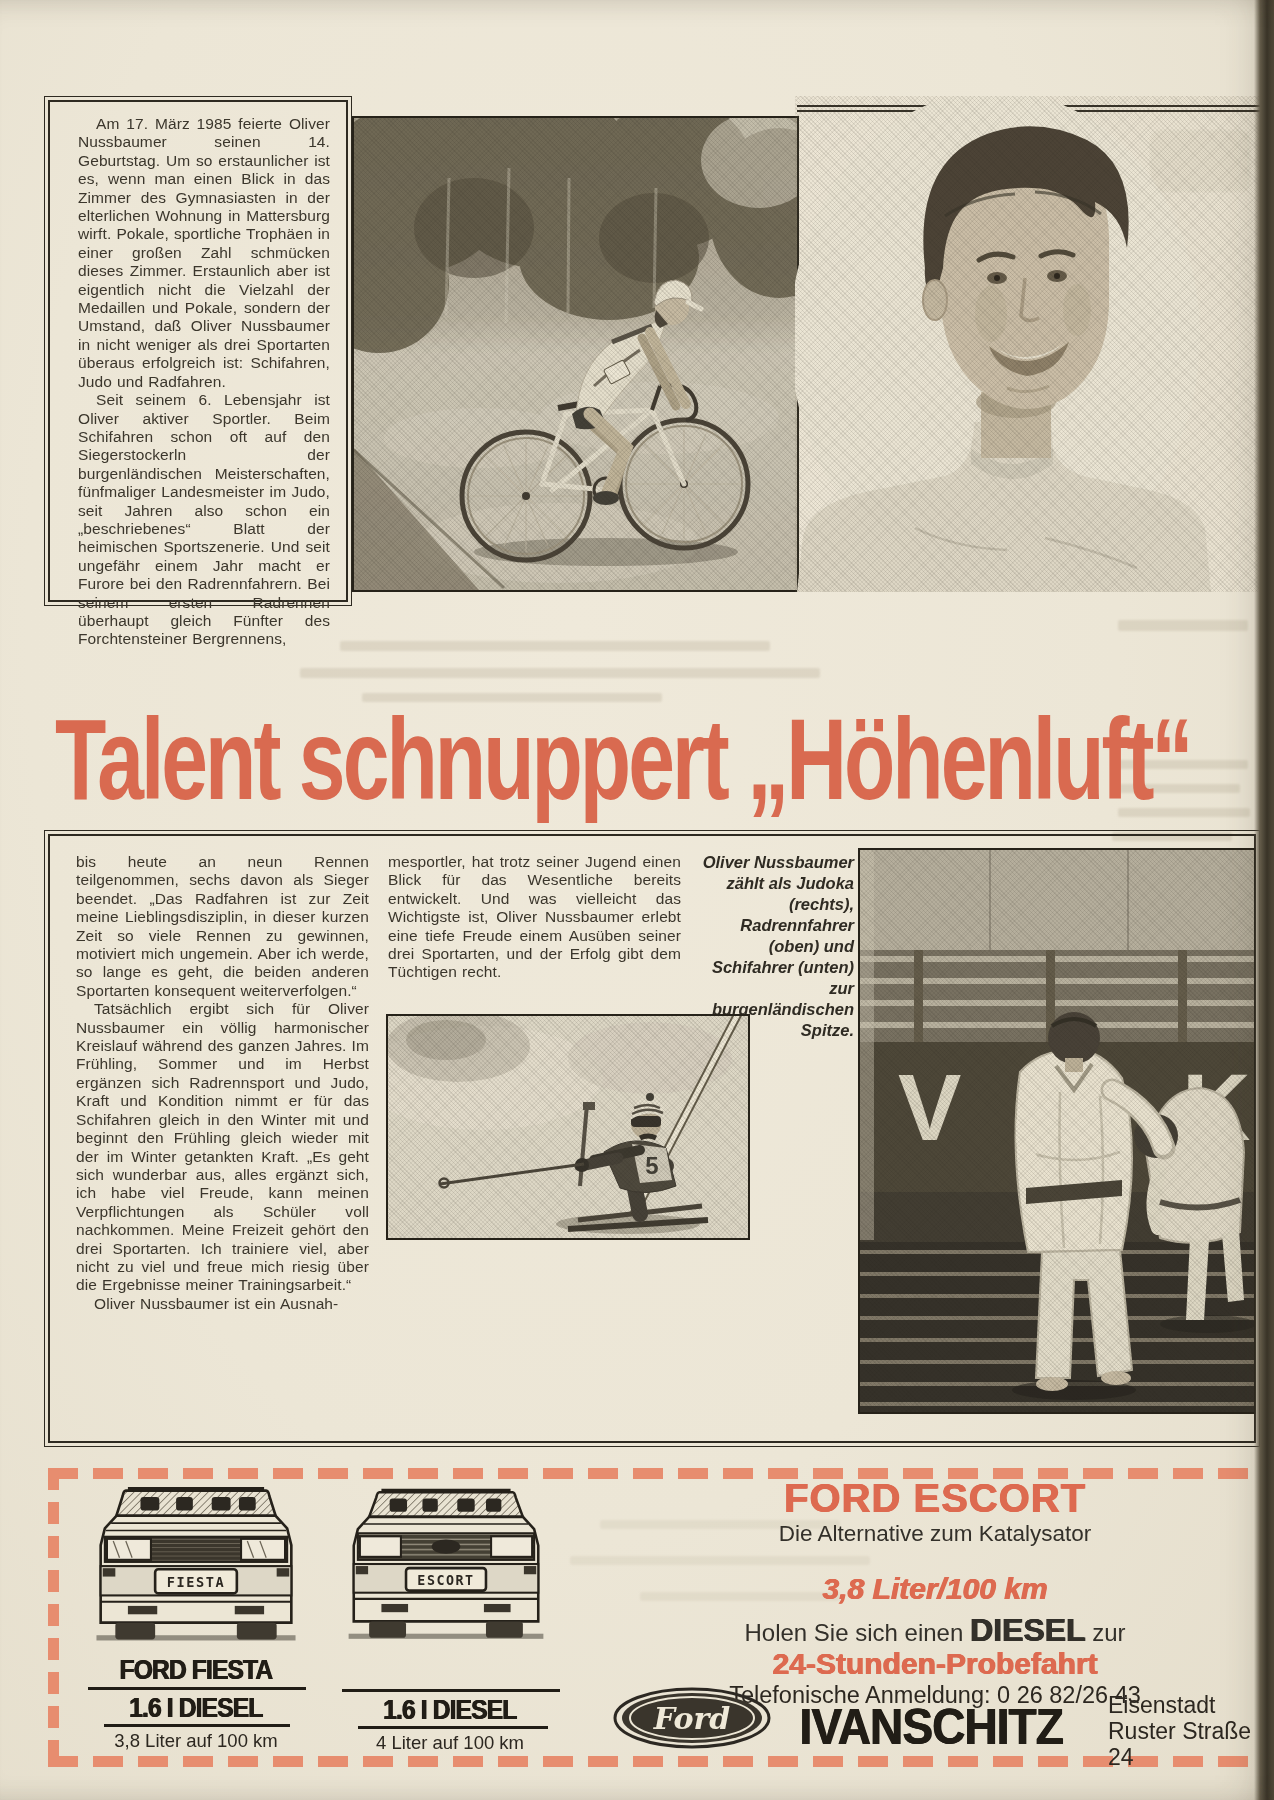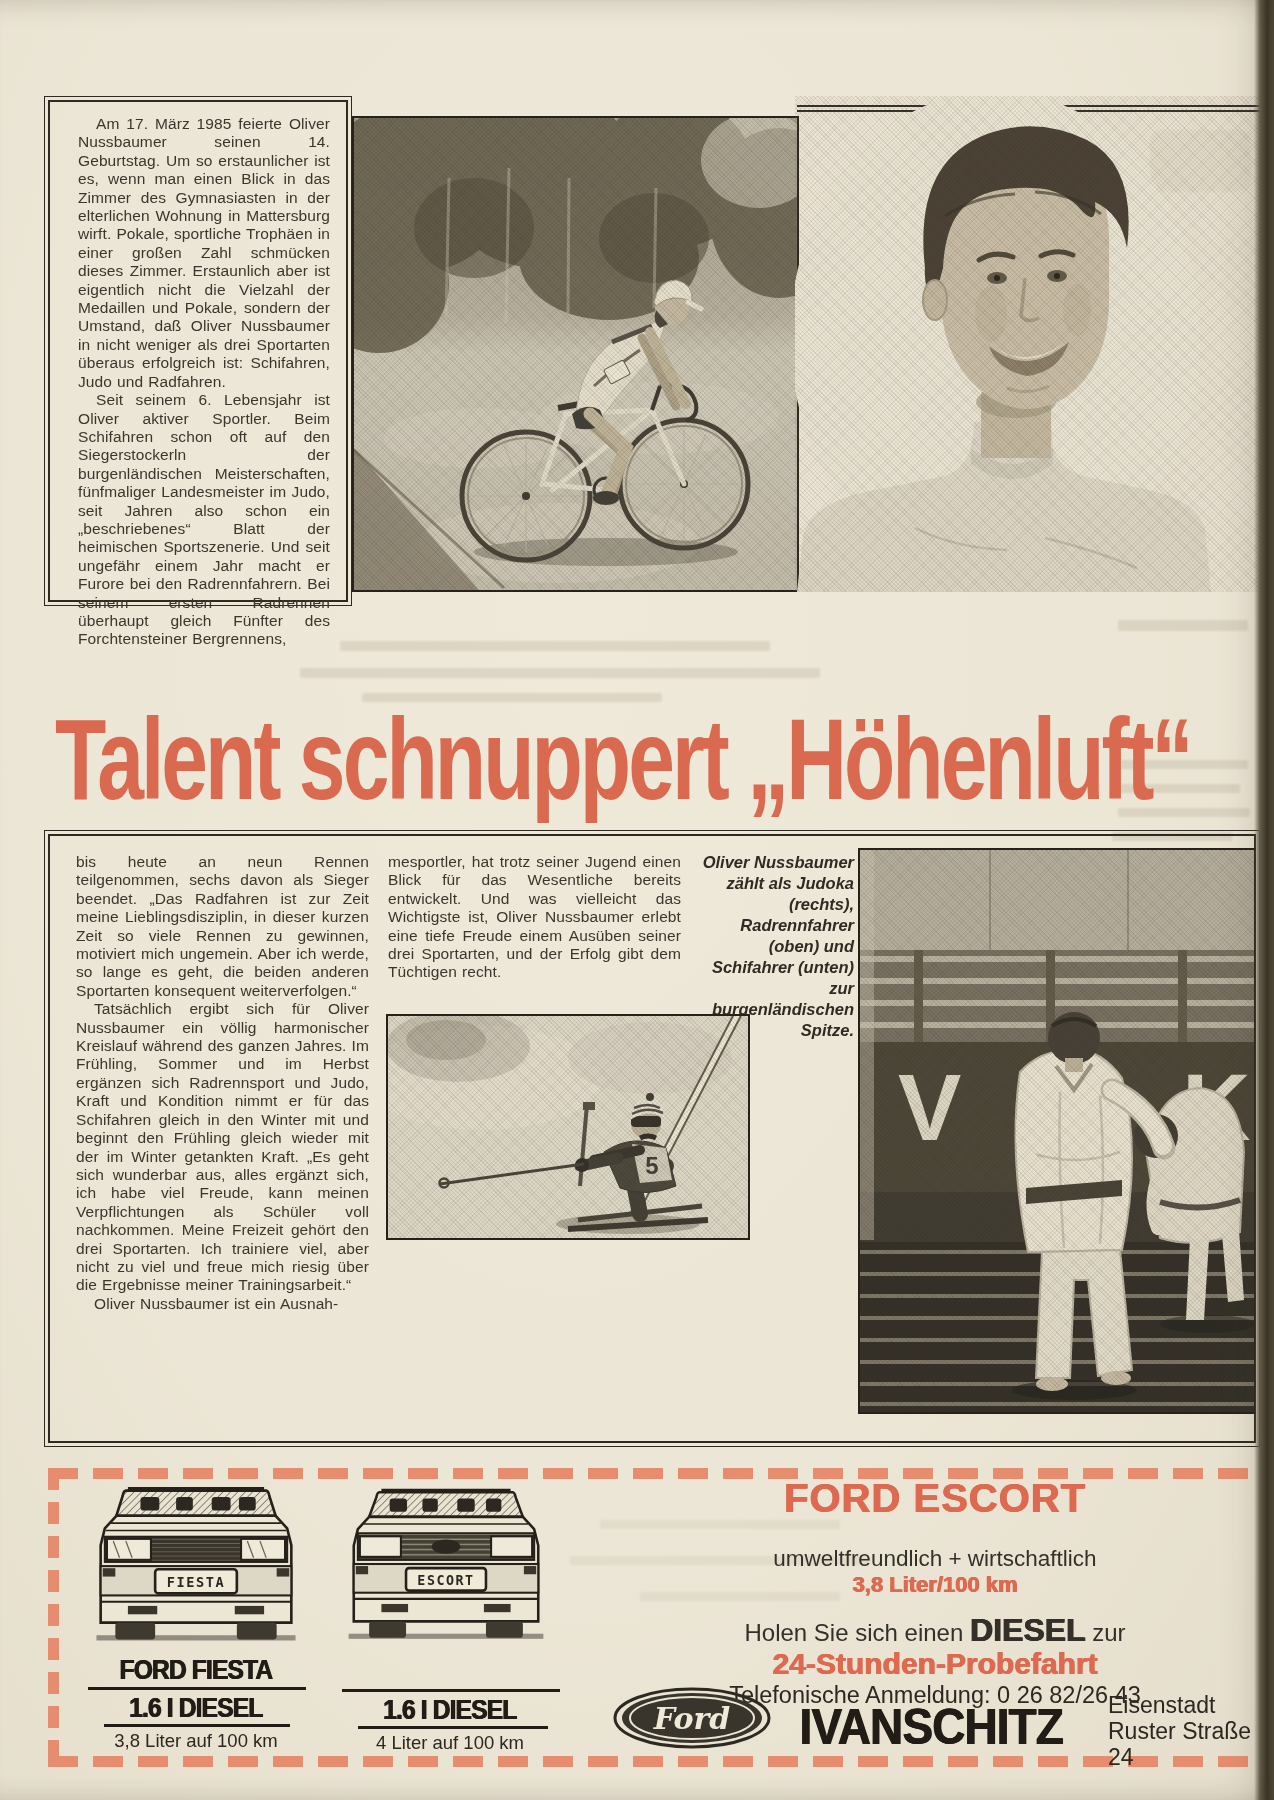--- a/index.html
+++ b/index.html
@@ -395,22 +395,22 @@
       <rect x="30" y="136" width="36" height="16" rx="3" fill="#3f3a30"></rect>
       <rect x="144" y="136" width="36" height="16" rx="3" fill="#3f3a30"></rect>
     </svg>
   </div>
   <div class="carline" style="left:342px;top:1689px;width:218px;"></div>
   <div class="abs xbold carname" style="left:334px;top:1694px;width:232px;text-align:center;"><span class="cond">1.6 I DIESEL</span></div>
   <div class="carline" style="left:358px;top:1726px;width:190px;"></div>
   <div class="abs carcons" style="left:334px;top:1732px;width:232px;text-align:center;">4 Liter auf 100 km</div>
 
   <div class="ad-line xbold red" style="top:1476px;font-size:40px;letter-spacing:1px;"><span>FORD ESCORT</span></div>
-  <div class="ad-line" style="top:1546px;font-size:22.5px;color:#33302a;">umweltfreundlich + wirtschaftlich</div>
-  <div class="ad-line xbold red" style="top:1572px;font-size:22px;">3,8 Liter/100 km</div>
+  <div class="ad-line" style="top:1521px;font-size:22.5px;color:#33302a;">Die Alternative zum Katalysator</div>
+  <div class="ad-line xbold red" style="top:1572px;font-size:30px;font-style:italic;">3,8 Liter/100 km</div>
   <div class="ad-line" style="top:1612px;font-size:24px;color:#33302a;">
     <span>Holen Sie sich einen</span>
     <span class="xbold" style="font-size:32px;">DIESEL</span>
     <span>zur</span>
   </div>
   <div class="ad-line xbold red" style="top:1647px;font-size:30px;">24-Stunden-Probefahrt</div>
   <div class="ad-line" style="top:1682px;font-size:23.5px;color:#2c2720;">Telefonische Anmeldung: 0 26 82/26 43</div>
 
   <div class="abs" style="left:612px;top:1687px;width:160px;height:62px;">
     <svg width="160" height="62" viewBox="0 0 160 62">

